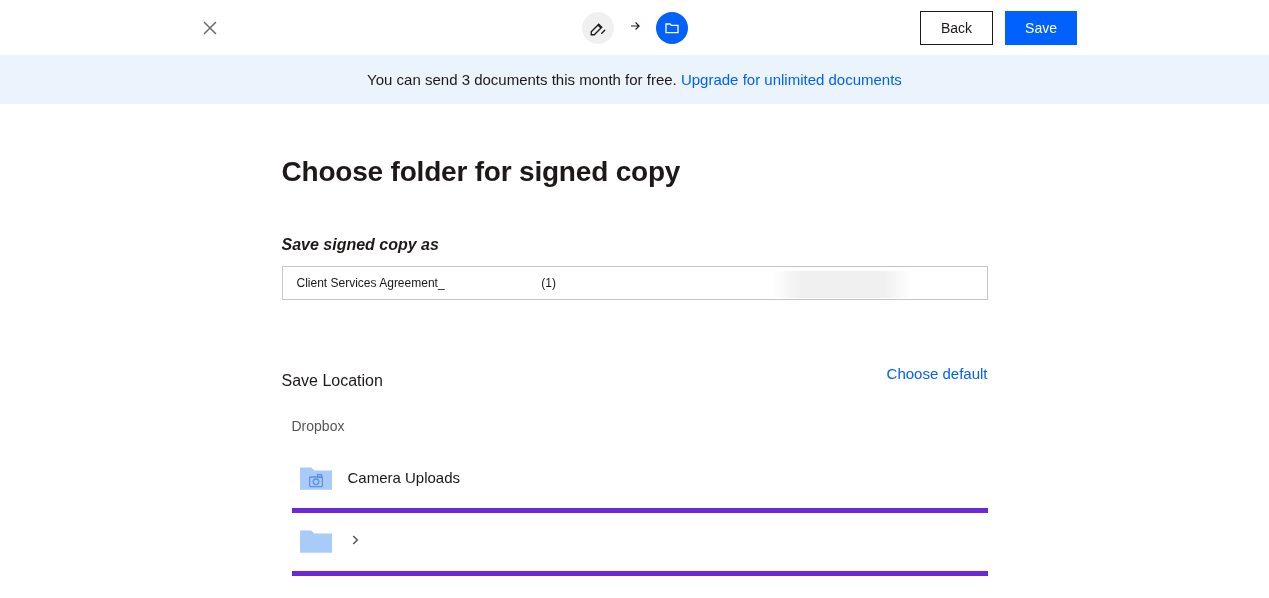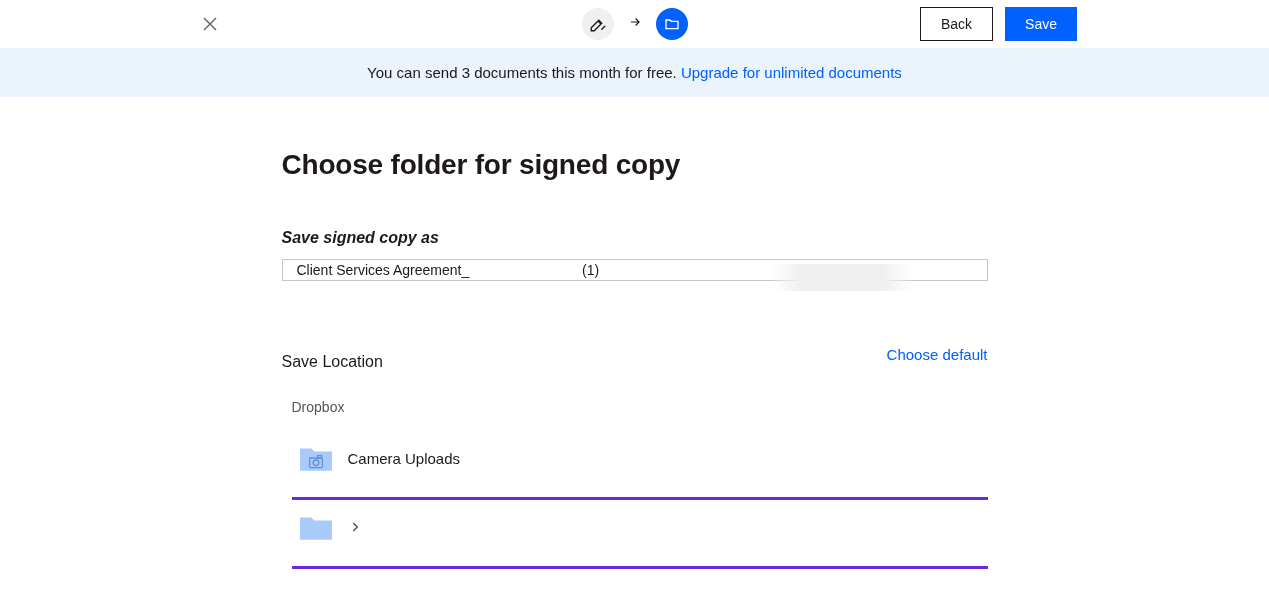--- a/index.html
+++ b/index.html
@@ -9,21 +9,21 @@
     }
     body {
       font-family: -apple-system, BlinkMacSystemFont, "Segoe UI", Helvetica, Arial, sans-serif;
       background: #fff;
       color: #1e1919;
       width: 1269px;
       height: 598px;
       overflow: hidden;
     }
     .header {
-      height: 48px;
+      height: 55px;
       display: flex;
       align-items: center;
       justify-content: space-between;
       padding: 0 20px;
       position: relative;
     }
     .close-btn {
       width: 40px;
       height: 40px;
       display: flex;
@@ -119,26 +119,26 @@
     .field-label {
       font-size: 16px;
       font-weight: 600;
       color: #1e1919;
       margin-bottom: 12px;
       font-style: italic;
     }
     .text-input {
       width: 100%;
       padding: 2px 14px;
-      font-size: 14px;
+      font-size: 12px;
       border: 1px solid #c5c5c5;
       font-family: inherit;
       color: #1e1919;
       outline: none;
-      height: 22px;
+      height: 34px;
     }
     .input-wrapper {
       position: relative;
       margin-bottom: 56px;
     }
     .redacted-overlay {
       position: absolute;
       top: 5px;
       left: 490px;
       width: 140px;
@@ -169,22 +169,22 @@
       color: #555;
       padding: 0 0 16px 10px;
     }
     .folder-list {
       list-style: none;
       padding-left: 10px;
     }
     .folder-item {
       display: flex;
       align-items: center;
-      padding: 14px 10px 26px 8px;
-      border-bottom: 3px solid #6d28d9;
+      padding: 14px 10px 18px 8px;
+      border-bottom: 5px solid #6d28d9;
       cursor: pointer;
       gap: 16px;
     }
     .folder-icon {
       width: 32px;
       height: 26px;
       flex-shrink: 0;
     }
     .folder-name {
       flex: 1;

